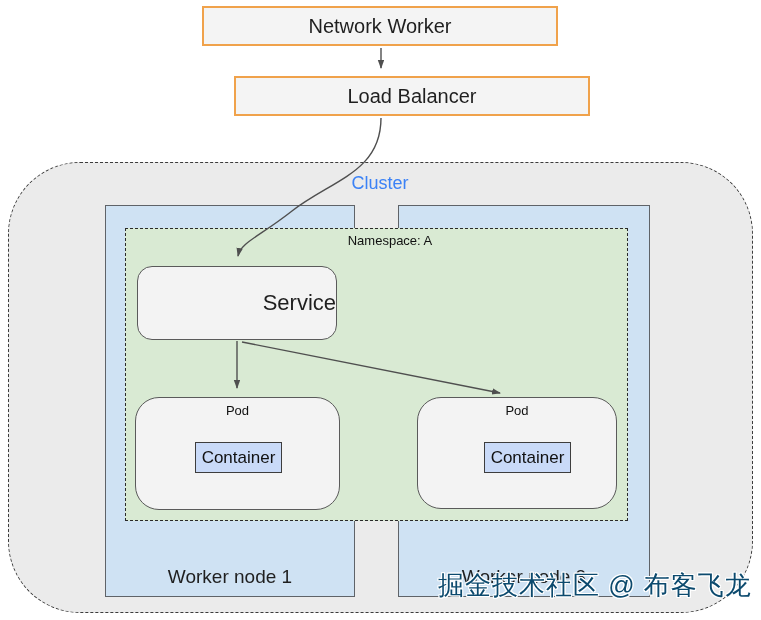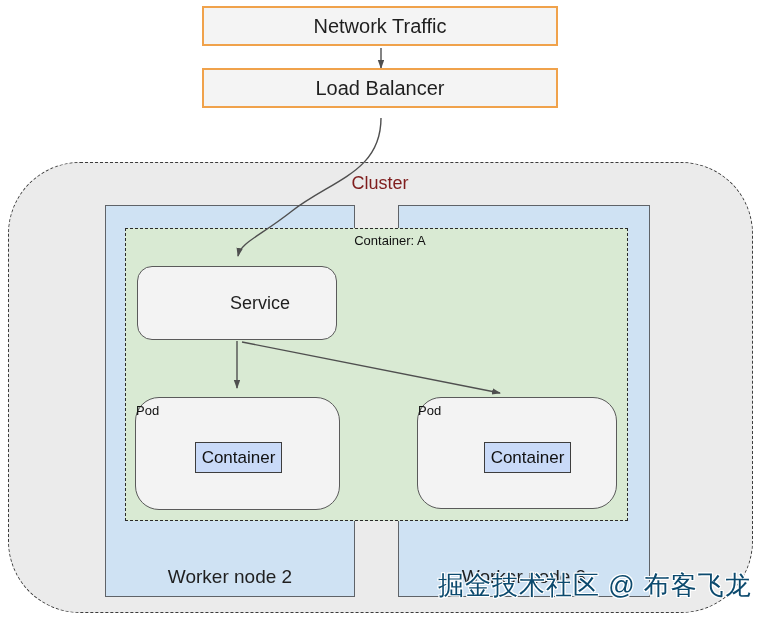--- a/index.html
+++ b/index.html
@@ -9,31 +9,31 @@
   .abs{position:absolute;box-sizing:border-box;}
 
   
   .top-box{
     left:202px;width:356px;height:40px;
     background:#f4f4f4;border:2px solid #f0a24b;
     display:flex;align-items:center;justify-content:center;
     font-size:20px;color:#1f1f1f;z-index:10;
   }
   .nt{top:6px;}
-  .lb{top:68px;}
+  .lb{top:76px;margin-left:32px;}
 
   
   .cluster{
     left:8px;top:162px;width:745px;height:451px;
     background:#ebebeb;border:1.6px dashed #3c3c3c;border-radius:72px;
     z-index:1;
   }
   .cluster-label{
     left:340px;top:173px;width:80px;height:24px;
-    font-size:18px;text-align:center;z-index:6;color:#7f1d1d;
+    font-size:18px;text-align:center;z-index:6;color:#3b82f6;
   }
 
   
   .worker{
     top:205px;width:250px;height:392px;
     background:#cfe2f3;border:1.6px solid #5f6368;
     z-index:2;
   }
   .worker-1{left:105px;}
   .worker-2{left:398px;width:252px;}
@@ -52,29 +52,29 @@
     left:300px;top:233px;width:180px;height:18px;
     font-size:13px;text-align:center;z-index:6;color:#111;
   }
 
   
   .soft-box{
     background:#f3f3f3;border:1.4px solid #5a5a5a;z-index:4;
   }
   .service{
     left:137px;top:266px;width:200px;height:74px;border-radius:15px;
-    display:flex;align-items:center;justify-content:center;font-size:18px;padding-left:46px;
+    display:flex;align-items:center;justify-content:flex-end;font-size:22px;padding-left:46px;
   }
   .pod{
     top:397px;width:205px;height:113px;border-radius:24px;
   }
   .pod-1{left:135px;}
   .pod-2{left:417px;width:200px;height:112px;}
   .pod-label{
-    position:absolute;top:5px;left:0;right:0;text-align:left;
+    position:absolute;top:5px;left:0;right:0;text-align:center;
     font-size:13px;color:#111;
   }
   .container-box{
     position:absolute;top:44px;width:85px;height:29px;
     background:#c9daf8;border:1.4px solid #3d3d3d;
     display:flex;align-items:center;justify-content:center;
     font-size:17px;color:#111;z-index:5;
   }
   .container-1{left:59px;}
   .container-2{left:66px;}
@@ -92,39 +92,39 @@
       0 -1px 0 #fff, 0 1px 0 #fff, -1px 0 0 #fff, 1px 0 0 #fff;
     z-index:20;
   }
 </style>
 </head>
 <body>
 
 <div class="stage">
 
   <div class="abs top-box nt">
-    <span>Network Traffic</span>
+    <span>Network Worker</span>
   </div>
 
   <div class="abs top-box lb">
     <span>Load Balancer</span>
   </div>
 
   <div class="abs cluster"></div>
   <div class="abs cluster-label">Cluster</div>
 
   <div class="abs worker worker-1">
-    <div class="worker-label">Worker node 2</div>
+    <div class="worker-label">Worker node 1</div>
   </div>
   <div class="abs worker worker-2">
     <div class="worker-label">Worker node 3</div>
   </div>
 
   <div class="abs namespace"></div>
-  <div class="abs namespace-label">Container: A</div>
+  <div class="abs namespace-label">Namespace: A</div>
 
   <div class="abs soft-box service">
     <span>Service</span>
   </div>
 
   <div class="abs soft-box pod pod-1">
     <div class="pod-label">Pod</div>
     <div class="container-box container-1">
       <span>Container</span>
     </div>

